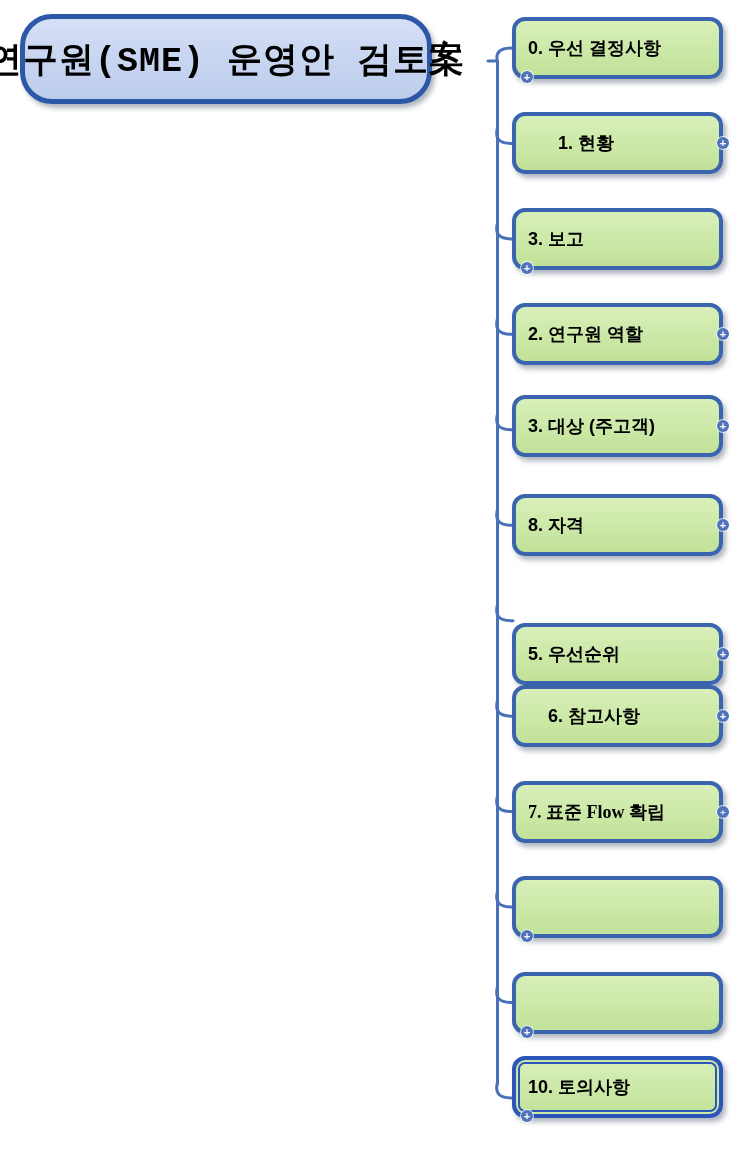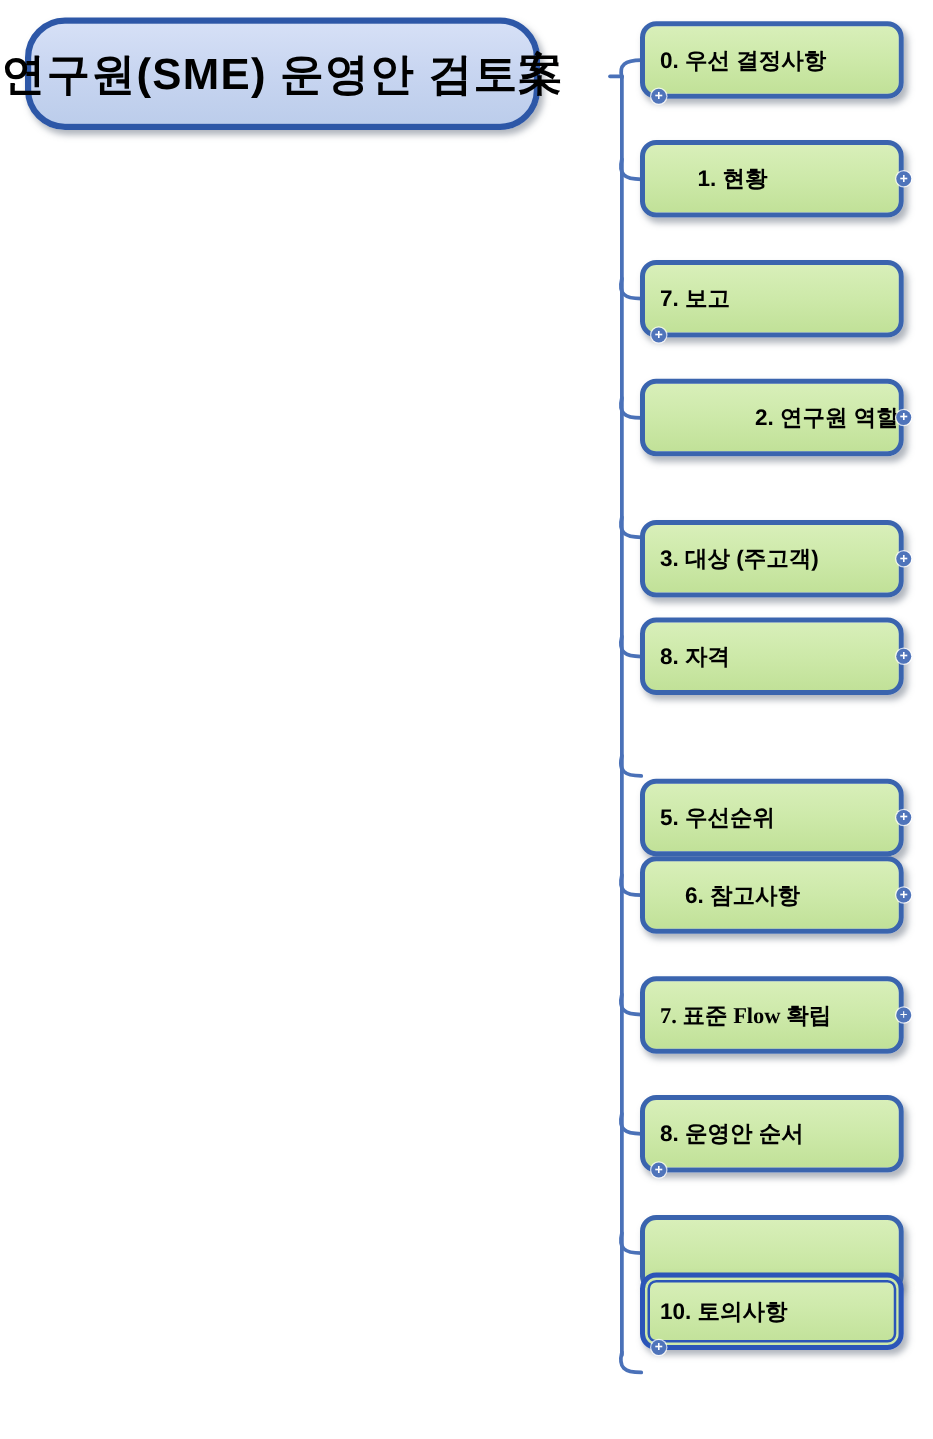--- a/index.html
+++ b/index.html
@@ -25,21 +25,21 @@
     z-index: 2;
   }
 
   .root-node {
     left: 20px; top: 14px;
     width: 412px; height: 90px;
     background: linear-gradient(180deg, #d6e0f6 0%, var(--root-fill) 45%, #bccdeb 100%);
     border: 5px solid var(--root-border);
     border-radius: 32px;
     box-shadow: 3px 4px 5px rgba(100,110,125,.5);
-    display: flex; align-items: center; justify-content: center;
+    display: flex; align-items: center; justify-content: center; font-family: Liberation Mono, monospace;
   }
   .root-label {
     font-size: 35px;
     font-weight: bold;
     color: var(--text);
     letter-spacing: 1px;
     white-space: nowrap;
   }
 
   .topic {
@@ -111,52 +111,51 @@
   <div id="topics">
       <div class="node topic" style="top: 17px;">
         <span class="topic-label">0. 우선 결정사항</span>
         <span class="plus bottom-left">+</span>
       </div>
       <div class="node topic" style="top: 112.45px; padding-left: 30px;">
         <span class="topic-label">1. 현황</span>
         <span class="plus right">+</span>
       </div>
       <div class="node topic" style="top: 207.9px;">
-        <span class="topic-label">7. 보고</span>
+        <span class="topic-label">3. 보고</span>
         <span class="plus bottom-left">+</span>
       </div>
-      <div class="node topic" style="top: 303.35px; justify-content: flex-end;">
+      <div class="node topic" style="top: 303.35px;">
         <span class="topic-label">2. 연구원 역할</span>
         <span class="plus right">+</span>
       </div>
-      <div class="node topic" style="top: 416px;">
+      <div class="node topic" style="top: 395px;">
         <span class="topic-label">3. 대상 (주고객)</span>
         <span class="plus right">+</span>
       </div>
       <div class="node topic" style="top: 494.25px;">
         <span class="topic-label">8. 자격</span>
         <span class="plus right">+</span>
       </div>
       <div class="node topic" style="top: 589.7px; margin-top: 33px;">
         <span class="topic-label">5. 우선순위</span>
         <span class="plus right">+</span>
       </div>
       <div class="node topic" style="top: 685.15px; padding-left: 20px;">
         <span class="topic-label">6. 참고사항</span>
         <span class="plus right">+</span>
       </div>
       <div class="node topic" style="top: 780.6px; font-family: Liberation Serif, serif;">
         <span class="topic-label">7. 표준 Flow 확립</span>
         <span class="plus right">+</span>
       </div>
       <div class="node topic" style="top: 876.05px;">
-        <span class="topic-label">8. 운영안 순서</span>
         <span class="plus bottom-left">+</span>
       </div>
       <div class="node topic" style="top: 971.5px;">
         <span class="plus bottom-left">+</span>
       </div>
-      <div class="node topic selected" style="top: 1018px;">
+      <div class="node topic selected" style="top: 1056px;">
         <span class="topic-label">10. 토의사항</span>
         <span class="plus bottom-left">+</span>
       </div>
     </div>
 </div>
 
 </body></html>

